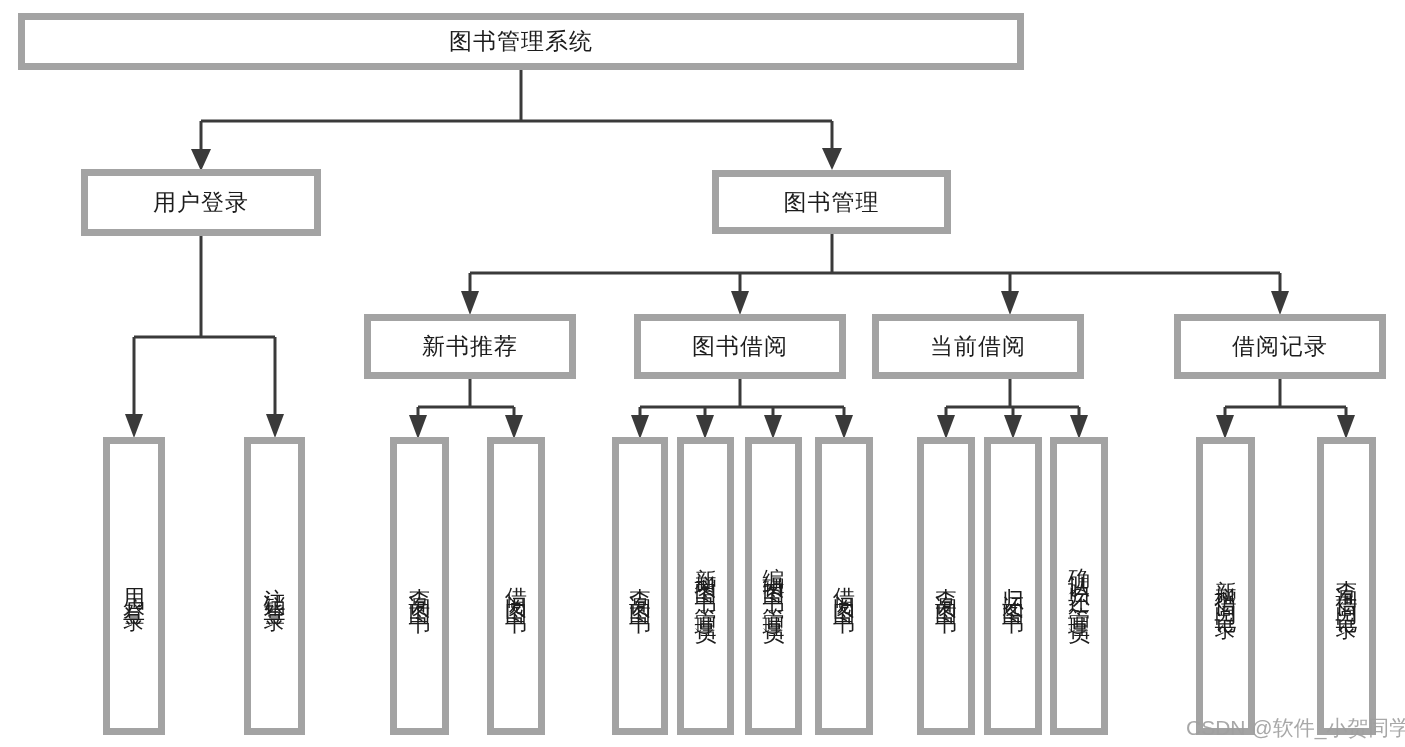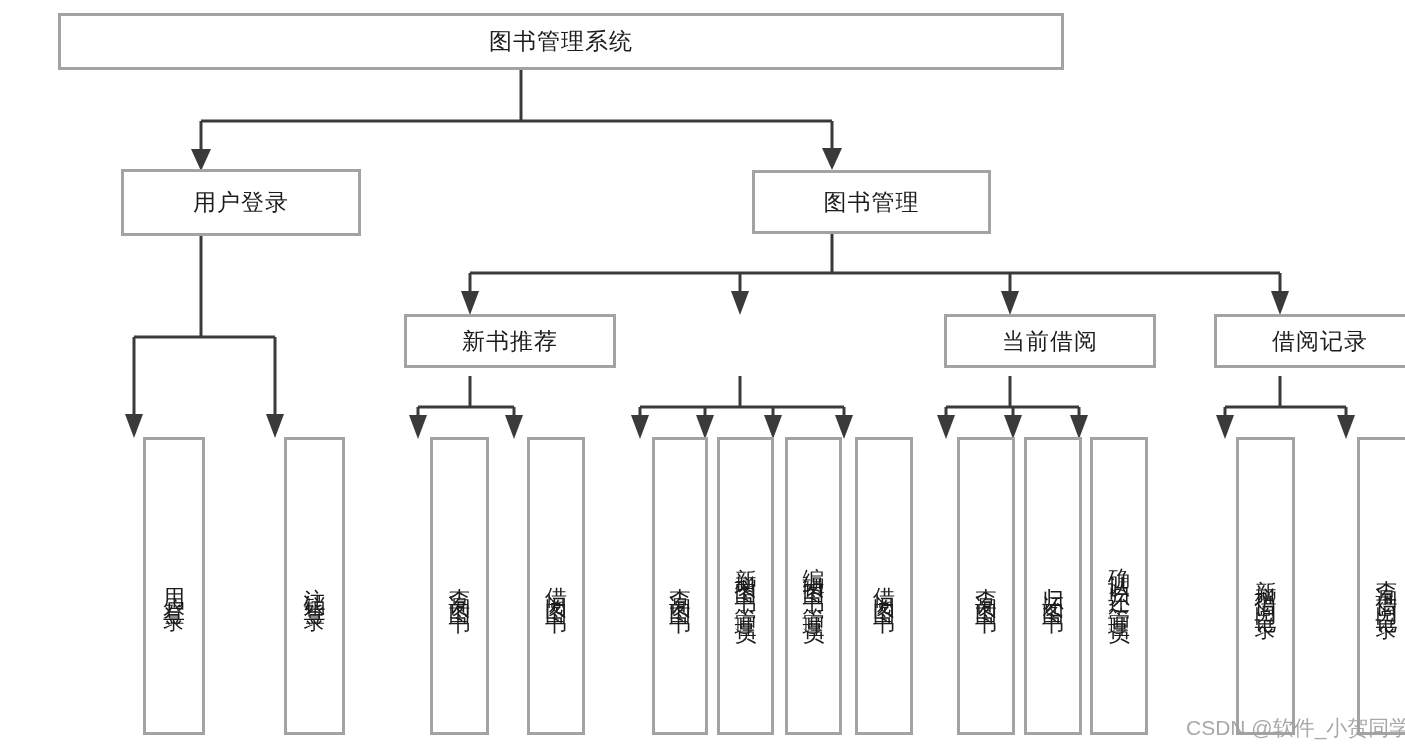--- a/index.html
+++ b/index.html
@@ -19,51 +19,50 @@
     position: absolute;
     left: 0; top: 0;
     width: 1405px; height: 747px;
     z-index: 1;
     pointer-events: none;
   }
   .node {
     position: absolute;
     box-sizing: border-box;
     background: #ffffff;
-    border: 3px solid #a3a3a3;
+    border: 7px solid #a3a3a3;
     display: flex;
     align-items: center;
     justify-content: center;
     color: #1c1c1c;
     z-index: 2;
-    margin-left: 40px;
   }
   .h-node {
     font-size: 23px;
     letter-spacing: 1px;
     white-space: nowrap;
   }
   .v-node {
     font-size: 22px;
     writing-mode: vertical-rl;
     text-orientation: mixed;
     letter-spacing: 8px;
     line-height: 1;
     text-align: center;
   }
   
   .box-root          { left: 18px;   top: 13px;  width: 1006px; height: 57px; }
   
   .box-user-login    { left: 81px;   top: 169px; width: 240px;  height: 67px; }
   .box-book-mgmt     { left: 712px;  top: 170px; width: 239px;  height: 64px; text-align: right; }
   
-  .box-l3            { top: 314px; width: 212px; height: 54px; }
+  .box-l3            { top: 314px; width: 212px; height: 65px; }
   .box-new-book      { left: 364px;  }
   .box-borrow        { left: 634px;  }
-  .box-current       { left: 904px;  }
+  .box-current       { left: 872px;  }
   .box-record        { left: 1174px; }
   
   .leaf              { top: 437px; height: 298px; }
   .box-a1 { left: 103px;  width: 62px; }
   .box-a2 { left: 244px;  width: 61px; }
   .box-b1 { left: 390px;  width: 59px; }
   .box-b2 { left: 487px;  width: 58px; }
   .box-c1 { left: 612px;  width: 56px; }
   .box-c2 { left: 677px;  width: 57px; }
   .box-c3 { left: 745px;  width: 57px; }
@@ -161,20 +160,21 @@
       <polygon points="1337,415 1355,415 1346,439"></polygon>
     </g>
   </svg>
 
   <div class="node h-node box-root">图书管理系统</div>
 
   <div class="node h-node box-user-login">用户登录</div>
   <div class="node h-node box-book-mgmt">图书管理</div>
 
   <div class="node h-node box-l3 box-new-book">新书推荐</div>
+  <div class="node h-node box-l3 box-borrow">图书借阅</div>
   <div class="node h-node box-l3 box-current">当前借阅</div>
   <div class="node h-node box-l3 box-record">借阅记录</div>
 
   <div class="node v-node leaf box-a1">用户登录</div>
   <div class="node v-node leaf box-a2">注销登录</div>
 
   <div class="node v-node leaf box-b1">查询图书</div>
   <div class="node v-node leaf box-b2">借阅图书</div>
 
   <div class="node v-node leaf box-c1">查询图书</div>

